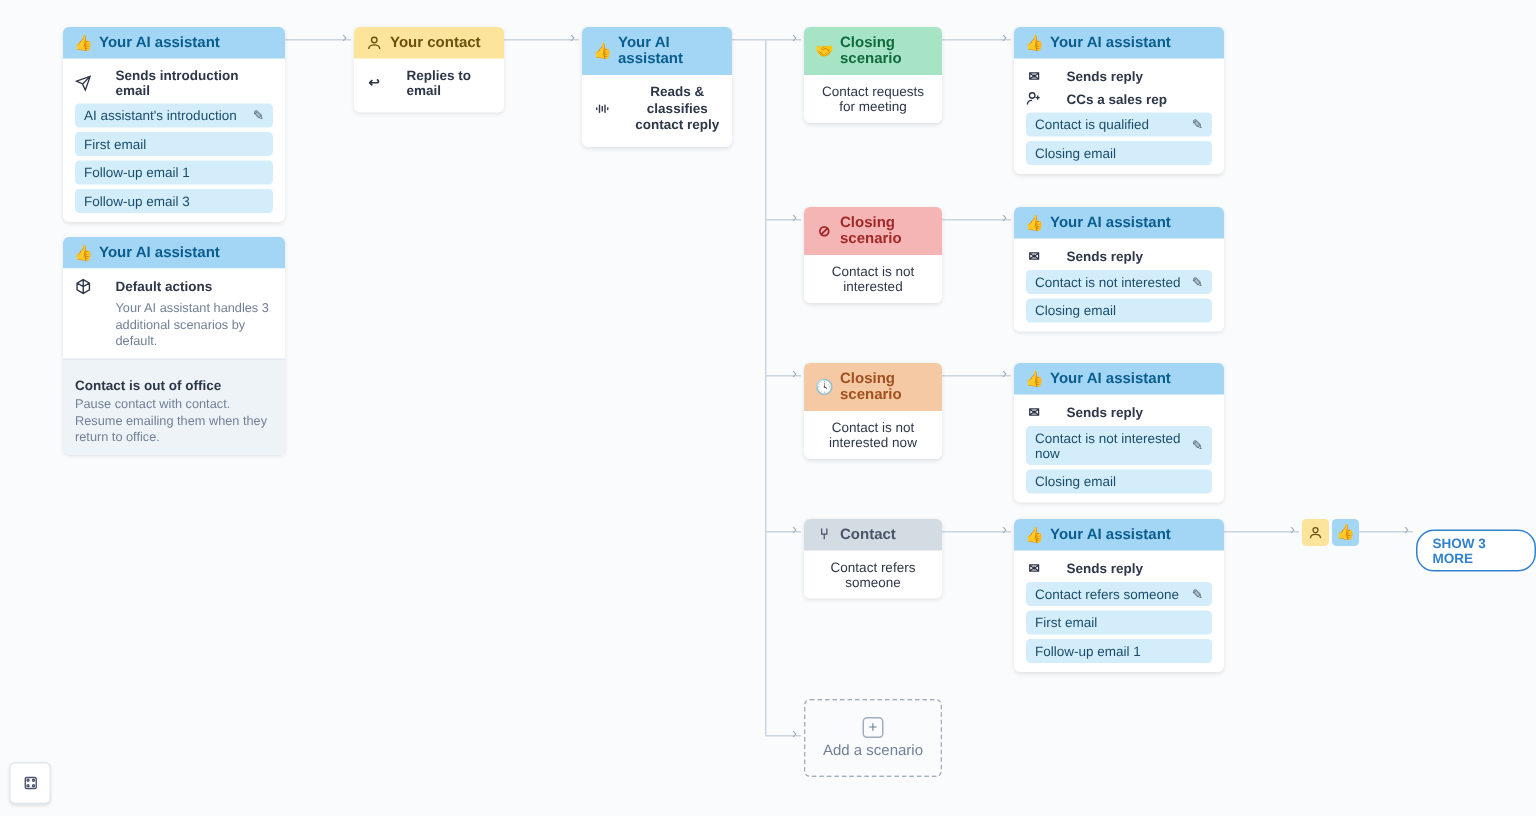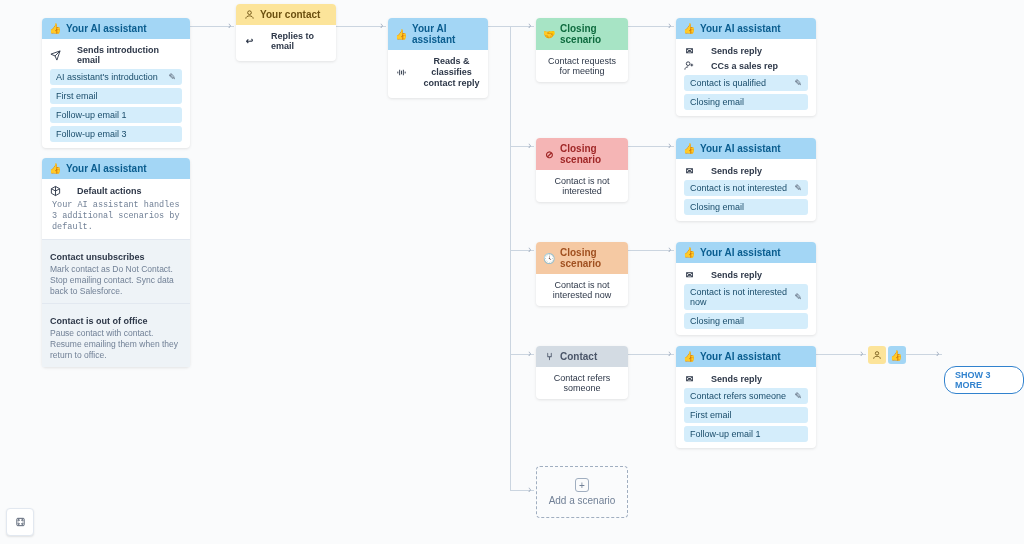--- a/index.html
+++ b/index.html
@@ -91,21 +91,21 @@
         </div>
     <div class="chip">
           <span>Follow-up email 1</span>
         </div>
     <div class="chip">
           <span>Follow-up email 3</span>
         </div>
   </div>
 </div>
 
-<div class="node" style="left:236px; top:4px; width:100px;">
+<div class="node" style="left:236px; top:18px; width:100px;">
   <div class="node-header hdr-contact">
     <span class="icon">
       <svg width="11" height="11" viewBox="0 0 24 24" fill="none" stroke="currentColor" stroke-width="2">
             <circle cx="12" cy="8" r="4"></circle>
             <path d="M4 21c0-4 4-6 8-6s8 2 8 6"></path>
           </svg>
     </span>
     <span>Your contact</span>
   </div>
   <div class="node-body">
@@ -269,45 +269,41 @@
   </div>
   <div class="node-body" style="background:#fff;">
     <div class="body-row">
       <span class="icon">
         <svg width="12" height="12" viewBox="0 0 24 24" fill="none" stroke="currentColor" stroke-width="2">
               <path d="M12 2l9 5v10l-9 5-9-5V7l9-5zM12 2v20M3 7l9 5 9-5"></path>
             </svg>
       </span>
       <span>Default actions</span>
     </div>
-    <div class="section-text" style="margin-left:2px;font-family:Liberation Mono, monospace;">Your AI assistant handles 3 additional scenarios by default.</div>
-  </div>
-  <div class="section-block">
-    <div class="section-label">Contact unsubscribes</div>
-    <div class="section-text">Mark contact as Do Not Contact. Stop emailing contact. Sync data back to Salesforce.</div>
+    <div class="section-text" style="margin-left:27px;">Your AI assistant handles 3 additional scenarios by default.</div>
   </div>
   <div class="section-block">
     <div class="section-label">Contact is out of office</div>
     <div class="section-text">Pause contact with contact. Resume emailing them when they return to office.</div>
   </div>
 </div>
 
 <div class="add-scenario" style="left:536px; top:466px; width:92px; height:52px;">
   <div class="plus-box">+</div>
   <span>Add a scenario</span>
 </div>
 
 <div class="mini yellow" style="left:868px; top:346px;">
   <svg width="10" height="10" viewBox="0 0 24 24" fill="none" stroke="#6b5010" stroke-width="2">
         <circle cx="12" cy="8" r="4"></circle>
         <path d="M4 21c0-4 4-6 8-6s8 2 8 6"></path>
       </svg>
 </div>
 <div class="mini blue" style="left:888px; top:346px;">👍</div>
-<div class="show-more" style="left:944px; top:366px;">SHOW 3 MORE</div>
+<div class="show-more" style="left:944px; top:353px;">SHOW 3 MORE</div>
 
 <div class="fit-btn">
   <span class="icon">
     <svg width="16" height="16" viewBox="0 0 24 24" fill="none" stroke="#4a5568" stroke-width="2">
           <rect x="4" y="4" width="16" height="16" rx="2"></rect>
           <circle cx="8" cy="8" r="1.5"></circle>
           <circle cx="16" cy="8" r="1.5"></circle>
           <circle cx="8" cy="16" r="1.5"></circle>
           <circle cx="16" cy="16" r="1.5"></circle>
         </svg>

